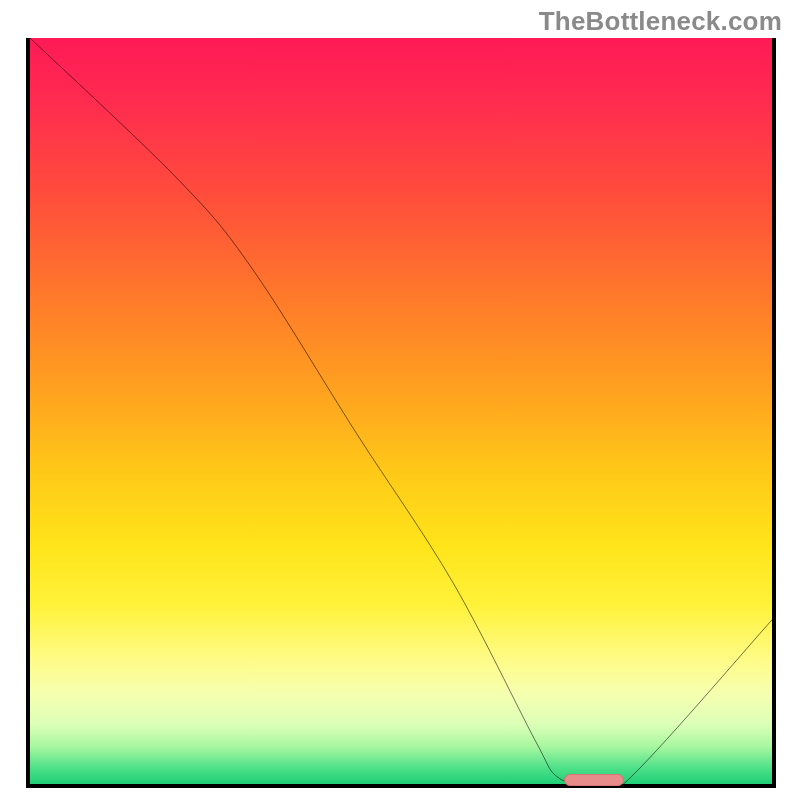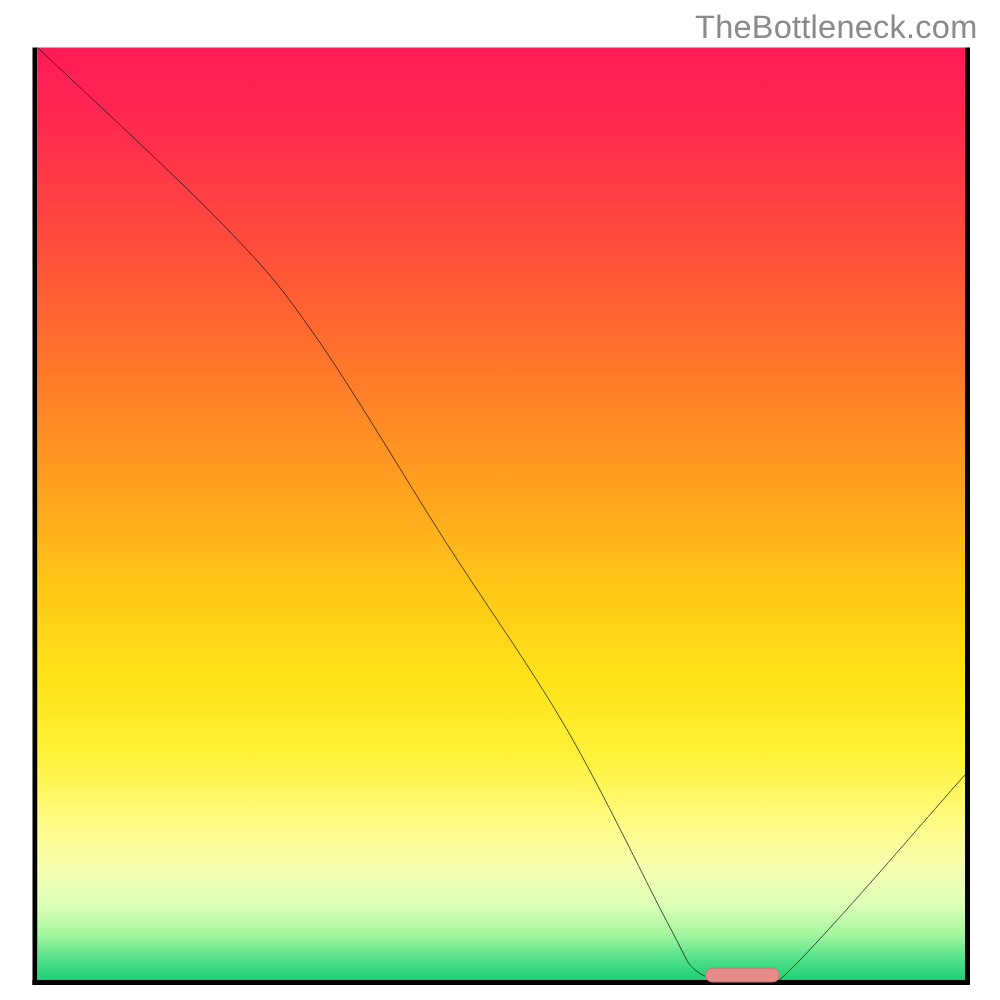--- a/index.html
+++ b/index.html
@@ -14,21 +14,21 @@
     position: relative;
     width: 800px;
     height: 800px;
   }
   .watermark {
     position: absolute;
     top: 6px;
     right: 18px;
     font-family: Arial, Helvetica, sans-serif;
     font-size: 26px;
-    font-weight: 400;
+    font-weight: 700;
     color: #8a8a8a;
     letter-spacing: 0.2px;
     user-select: none;
     text-align: center;
   }
   .plot {
     position: absolute;
     left: 26px;
     top: 38px;
     width: 750px;

